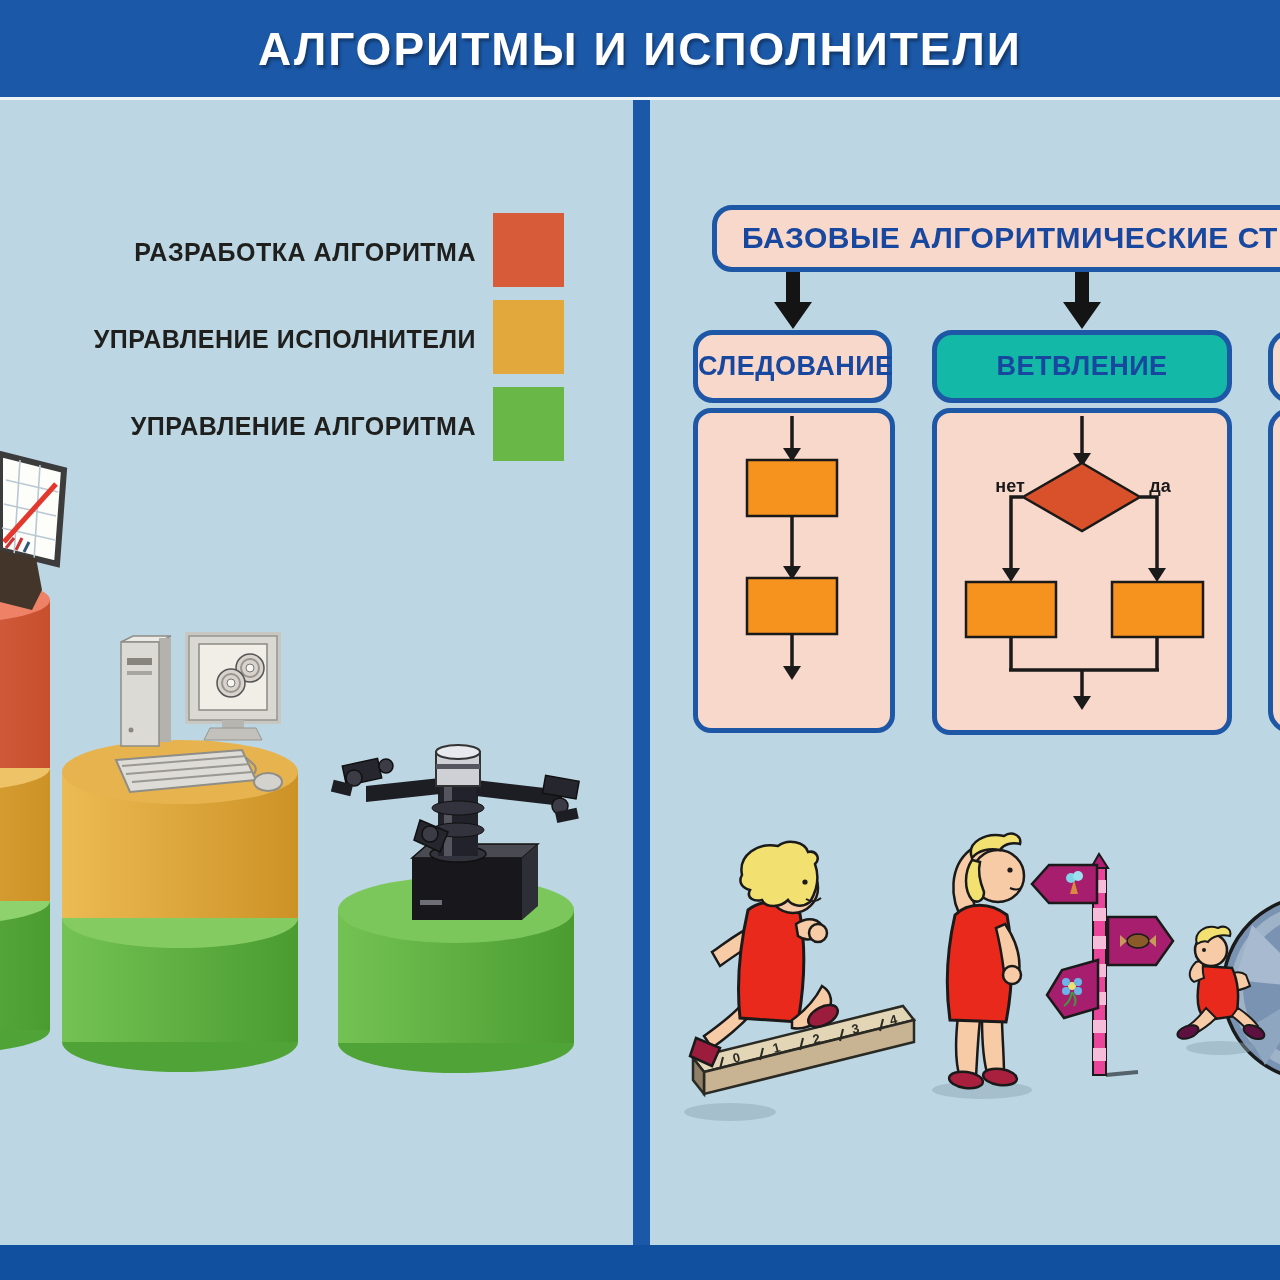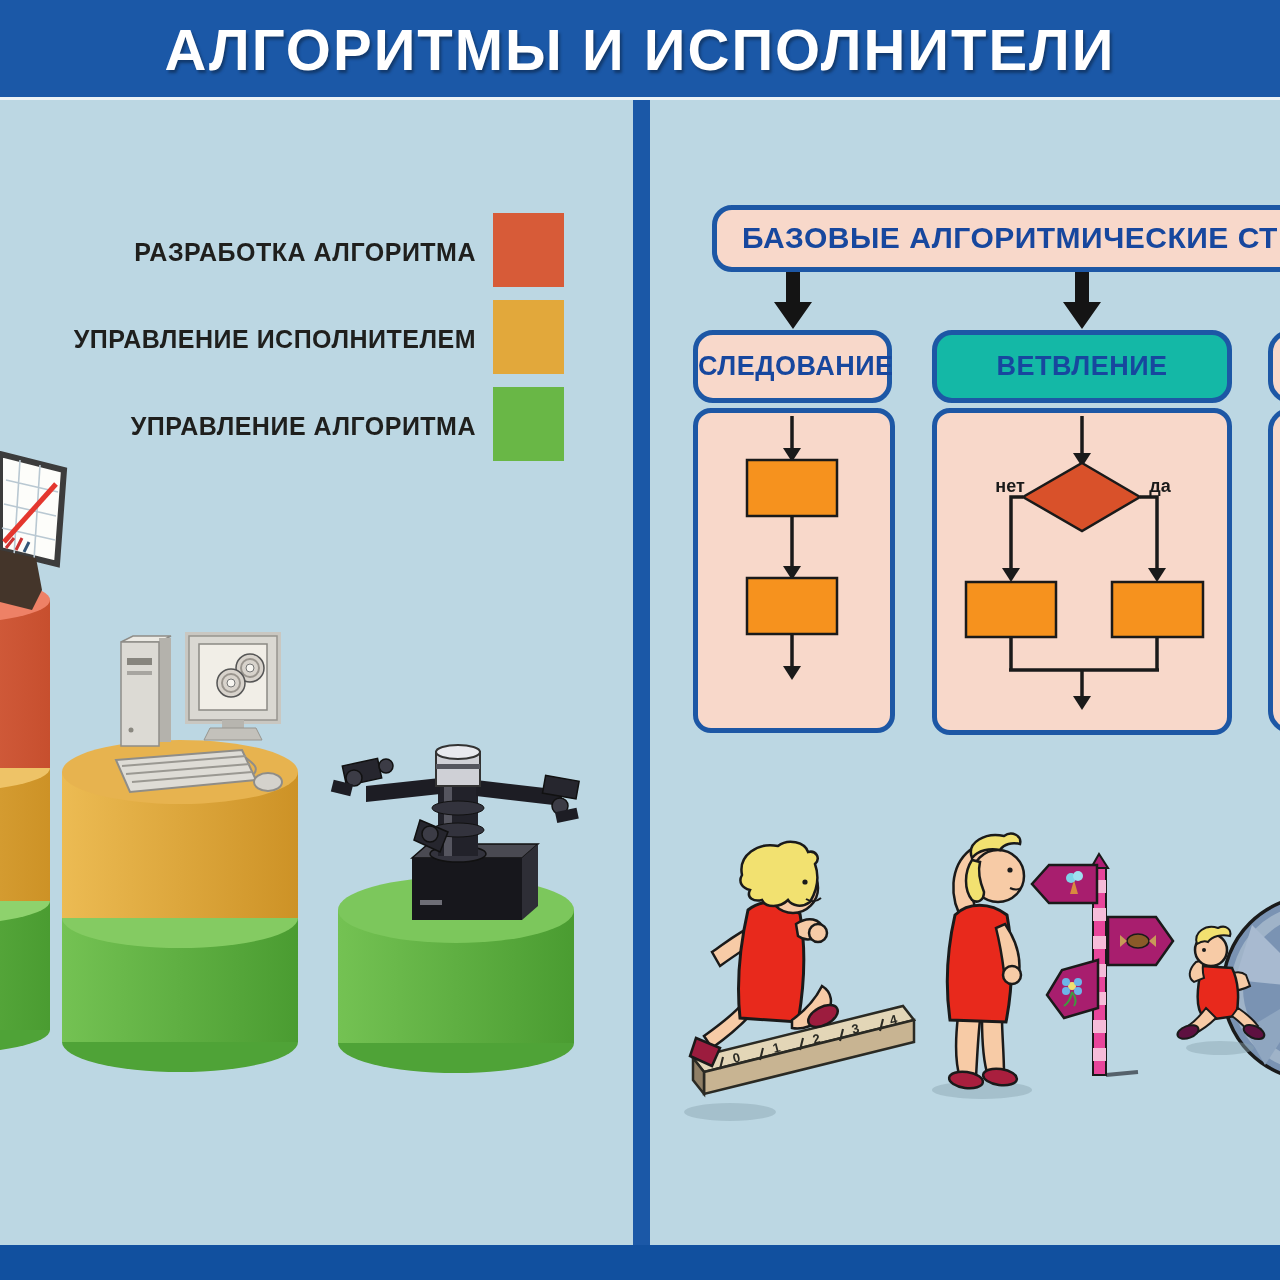--- a/index.html
+++ b/index.html
@@ -3,21 +3,21 @@
 <meta charset="utf-8">
 <style>
   html,body{margin:0;padding:0;}
   body{font-family:"Liberation Sans","DejaVu Sans",sans-serif;}
   .poster{position:relative;width:1280px;height:1280px;background:#bcd7e3;overflow:hidden;}
   .abs{position:absolute;}
 
   
   .header-bar{left:0;top:0;width:1280px;height:97px;background:#1b58a7;border-bottom:3px solid #eef3f6;}
   .poster-title{left:0;top:0;width:1280px;height:97px;line-height:99px;text-align:center;
-    color:#ffffff;font-size:58px;font-weight:bold;letter-spacing:2px;
+    color:#ffffff;font-size:46px;font-weight:bold;letter-spacing:2px;
     text-shadow:2px 3px 3px rgba(0,0,0,.35);}
 
   
   .panel-divider{left:633px;top:100px;width:17px;height:1180px;background:#1b58a7;}
   .bottom-bar{left:0;top:1245px;width:1280px;height:35px;background:#11509f;}
 
   
   .legend-label{left:0;width:476px;text-align:right;font-size:25px;font-weight:bold;color:#1f1f1d;letter-spacing:.5px;}
   .legend-swatch{left:493px;width:71px;height:74px;}
 
@@ -43,21 +43,21 @@
 
   <div class="abs panel-divider" style="background-color: rgb(27, 88, 167);"></div>
   <div class="abs bottom-bar" style="background-color: rgb(17, 80, 159);"></div>
 
   <div>
 
     <div>
       <div class="abs legend-label" style="top:238px;">РАЗРАБОТКА АЛГОРИТМА</div>
       <div class="abs legend-swatch" style="top: 213px; background-color: rgb(215, 91, 56);"></div>
 
-      <div class="abs legend-label" style="top:325px;">УПРАВЛЕНИЕ ИСПОЛНИТЕЛЕМ</div>
+      <div class="abs legend-label" style="top:325px;">УПРАВЛЕНИЕ ИСПОЛНИТЕЛИ</div>
       <div class="abs legend-swatch" style="top: 300px; background-color: rgb(226, 168, 59);"></div>
 
       <div class="abs legend-label" style="top:412px;">УПРАВЛЕНИЕ АЛГОРИТМА</div>
       <div class="abs legend-swatch" style="top: 387px; background-color: rgb(105, 183, 70);"></div>
     </div>
 
     <svg class="abs" style="left:0;top:430px;" width="640" height="680" viewBox="0 0 640 680">
       <defs>
         <linearGradient id="redS" x1="0" y1="0" x2="1" y2="0">
           <stop offset="0" stop-color="#e97a5c"></stop>

